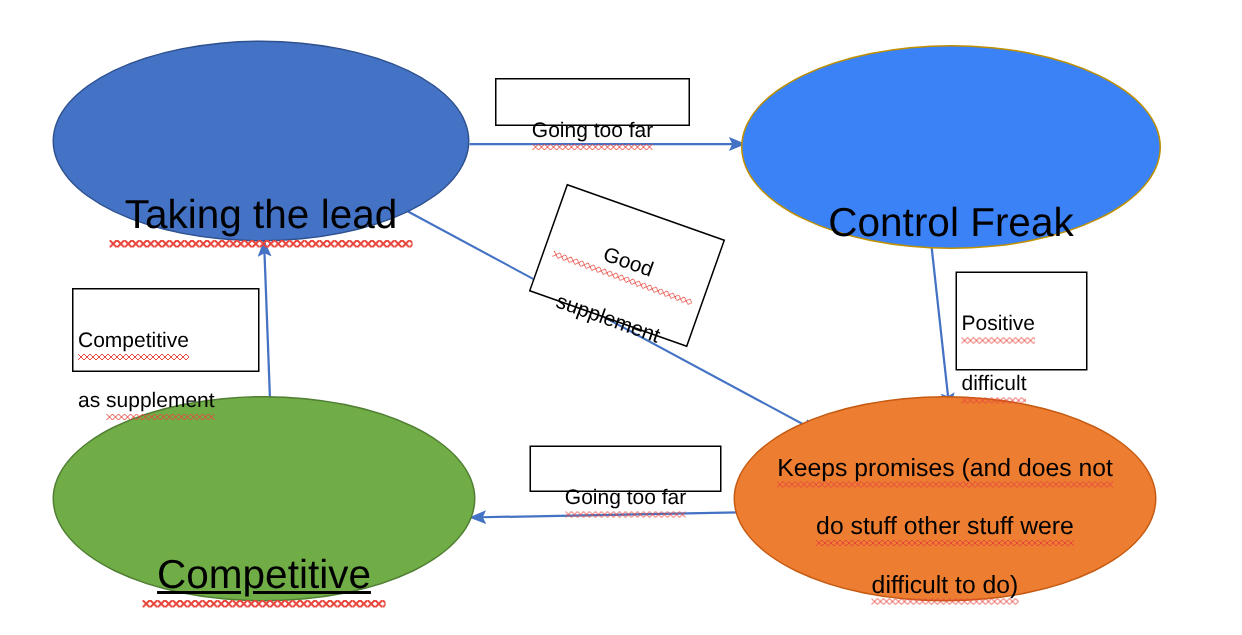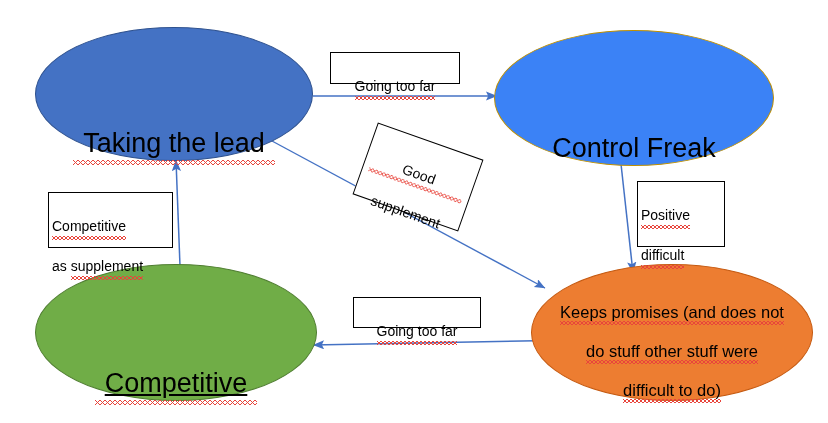--- a/index.html
+++ b/index.html
@@ -57,21 +57,21 @@
 
   .node-green {
     left: 35px; top: 264px; width: 282px; height: 137px;
     background: #70AD47;
     border: 1px solid #507E32;
     text-decoration: underline;
   }
   .node-green .node-label { font-size: 27px; }
 
   .node-orange {
-    left: 531px; top: 264px; width: 282px; height: 137px;
+    left: 489px; top: 264px; width: 282px; height: 137px;
     background: #ED7D31;
     border: 1px solid #C55A11;
   }
   .node-orange .node-label { font-size: 16.5px; }
 
   
   .label-box {
     position: absolute;
     box-sizing: border-box;
     background: #ffffff;

